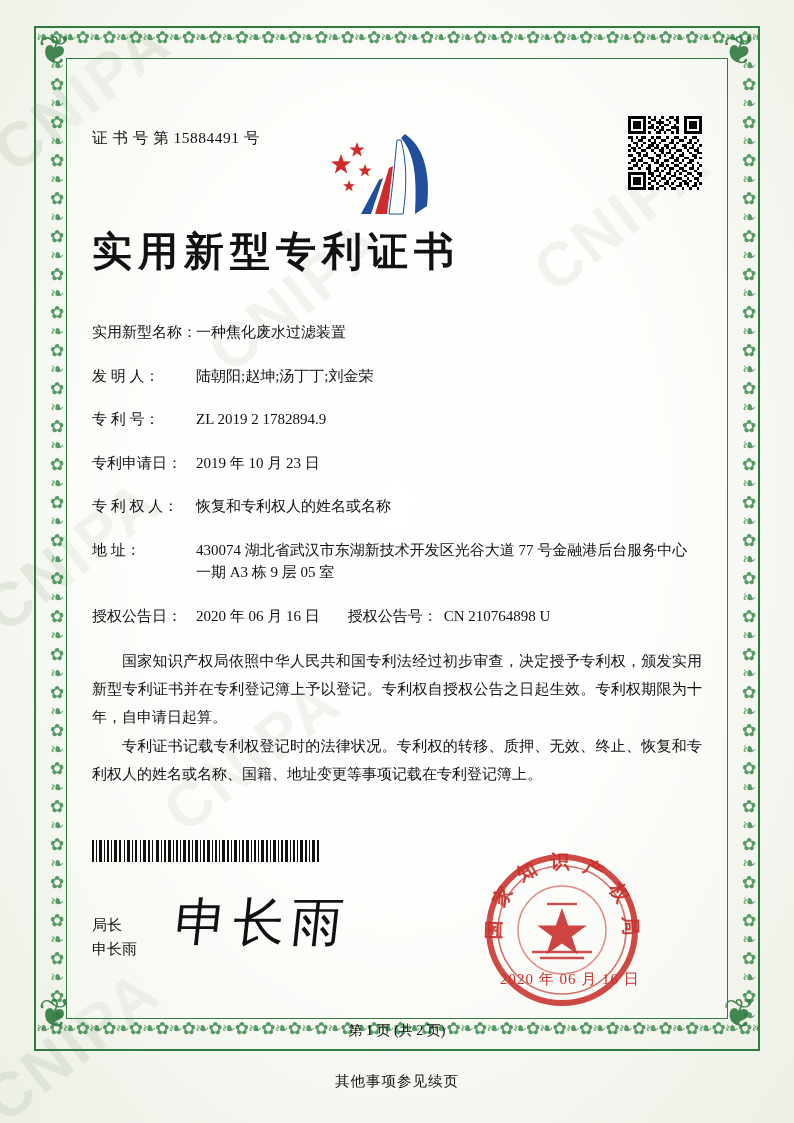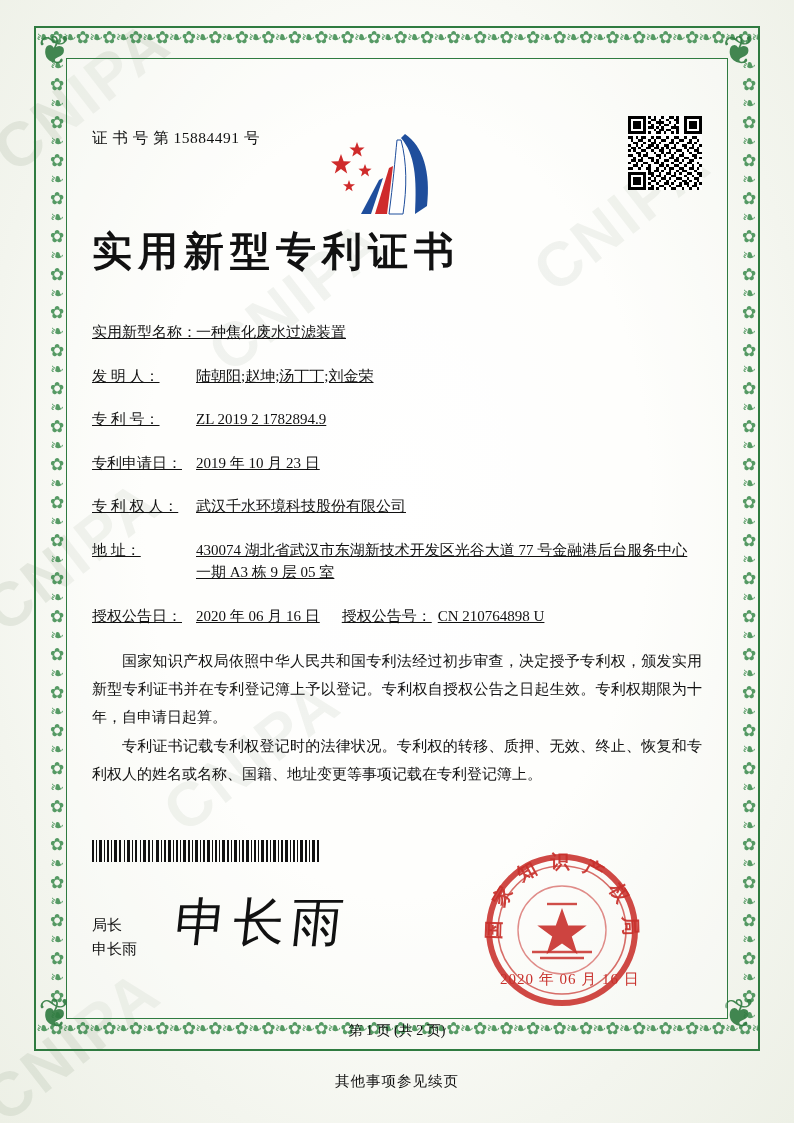--- a/index.html
+++ b/index.html
@@ -139,38 +139,37 @@
   .fields {
     margin-top: 42px;
     font-size: 15px;
     color: #111;
   }
   .field-row {
     display: flex;
     align-items: flex-start;
     margin-bottom: 21px;
     line-height: 1.5;
-    text-decoration: underline;
   }
   .field-label {
     width: 104px;
     flex: 0 0 104px;
     letter-spacing: 0px;
     white-space: nowrap;
   }
   .field-label.spread {
     display: flex;
     justify-content: flex-start;
   }
   .field-value {
     flex: 1;
   }
   .field-row.two-col .field-value { display: flex; }
   .inline-label {
-    margin-left: 22px;
+    margin-left: 28px;
     margin-right: 6px;
     white-space: nowrap;
   }
 
   .body-text {
     margin-top: 16px;
     font-size: 15px;
     line-height: 1.85;
     color: #111;
     text-align: justify;
@@ -536,21 +535,21 @@
 
       <div class="field-row">
         <div class="field-label">专利申请日：</div>
         <div class="field-value">2019 年 10 月 23 日</div>
       </div>
 
       <div class="field-row">
         <div class="field-label spread">
             <span>专 利 权 人：</span>
           </div>
-        <div class="field-value">武汉千水环境科技股份有限公司</div>
+        <div class="field-value">恢复和专利权人的姓名或名称</div>
       </div>
 
       <div class="field-row">
         <div class="field-label">地        址：</div>
         <div class="field-value">430074 湖北省武汉市东湖新技术开发区光谷大道 77 号金融港后台服务中心一期 A3 栋 9 层 05 室</div>
       </div>
 
       <div class="field-row two-col">
         <div class="field-label">授权公告日：</div>
         <div class="field-value">

